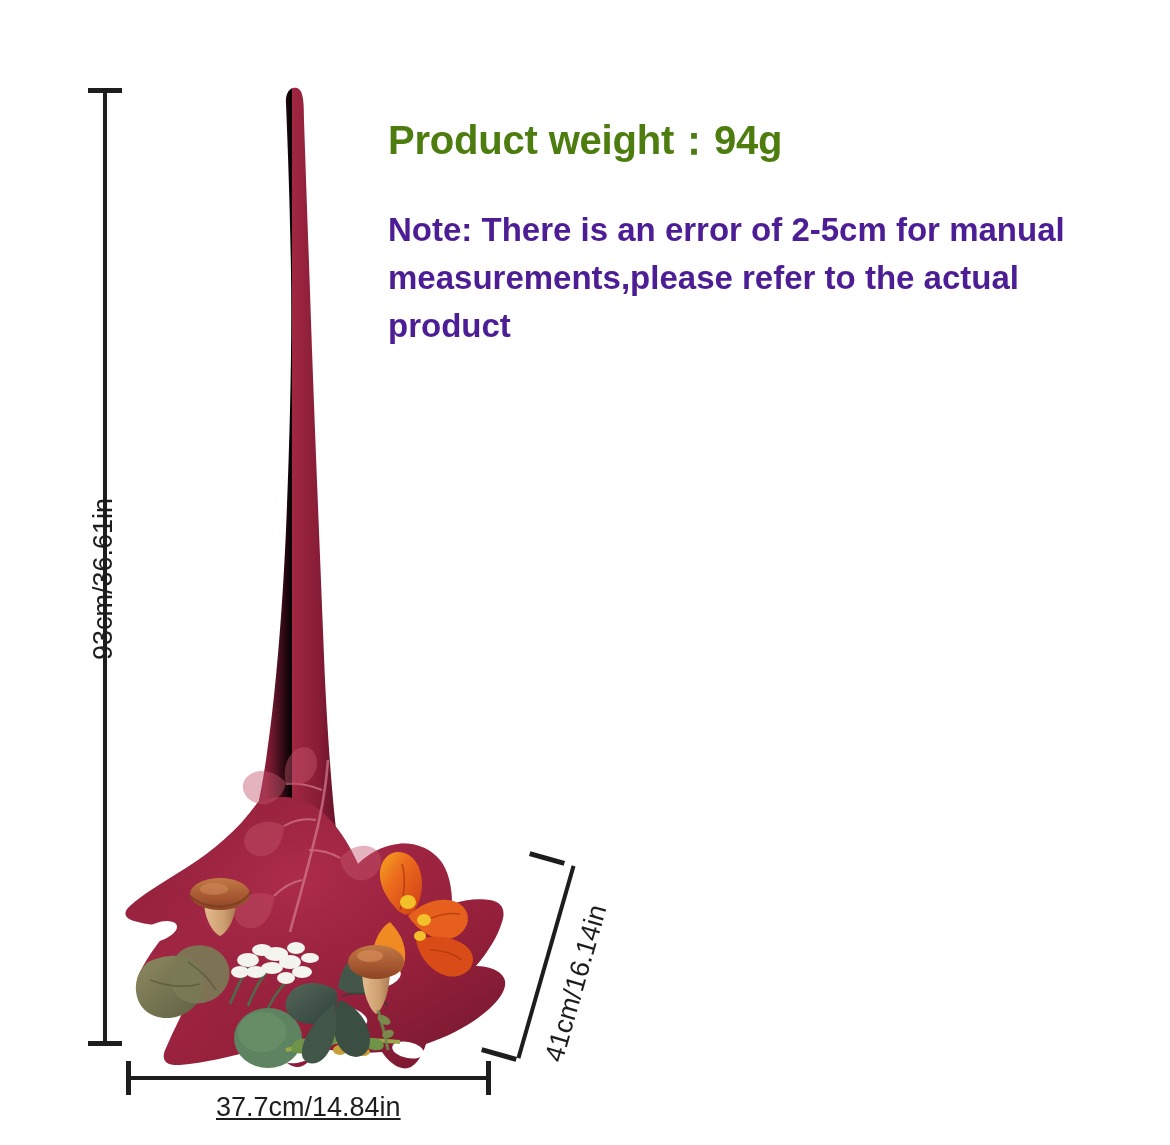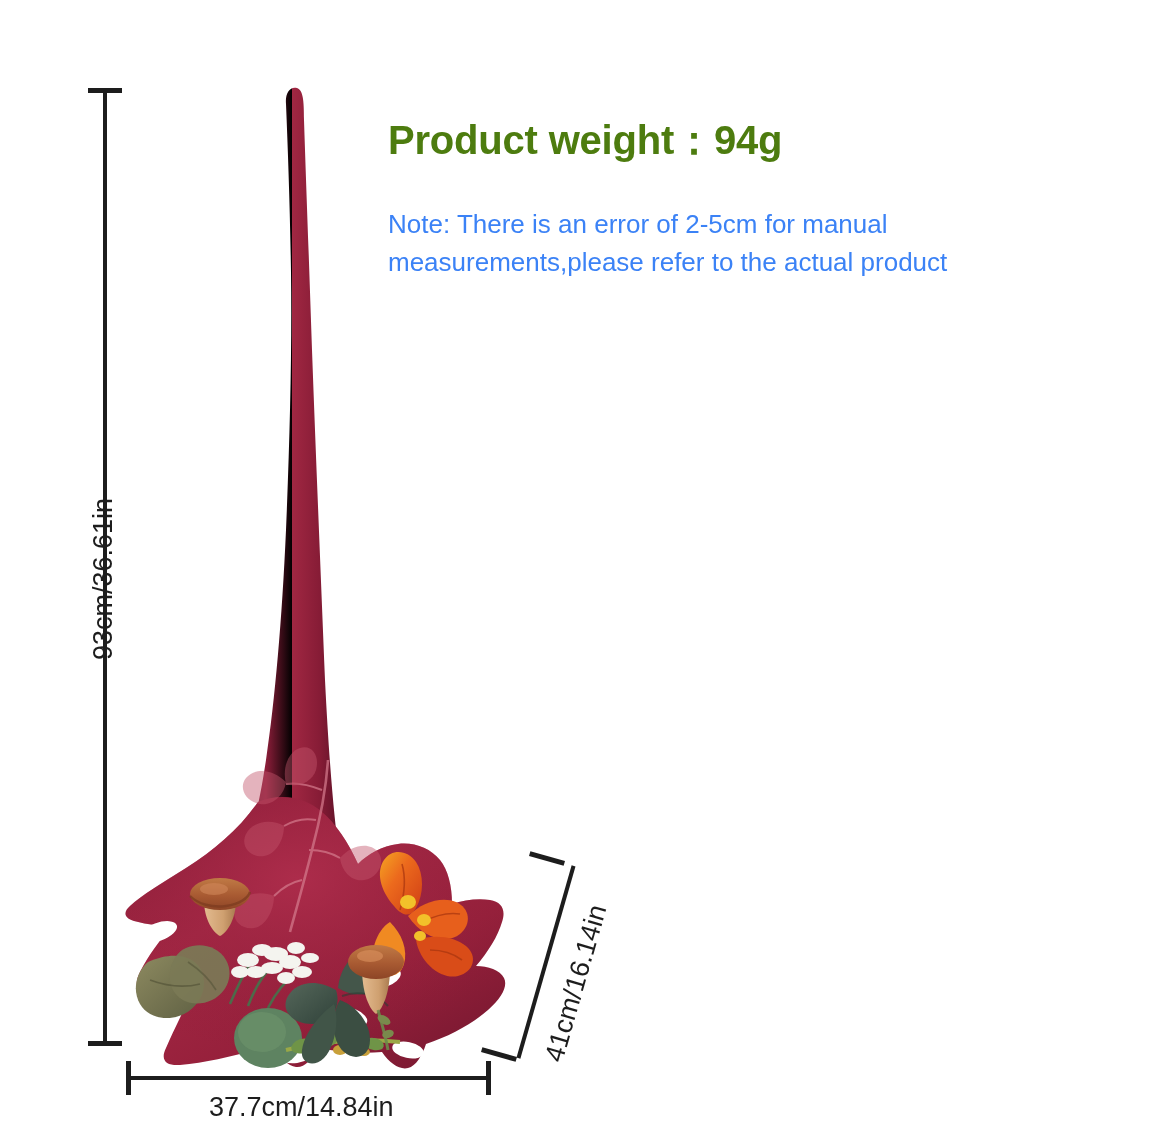--- a/index.html
+++ b/index.html
@@ -28,23 +28,23 @@
   .weight-line {
     font-size: 40px;
     font-weight: 700;
     color: #4d7c0f;
     letter-spacing: -0.2px;
     white-space: nowrap;
     margin: 0 0 44px 0;
     line-height: 1.1;
   }
   .note-line {
-    font-size: 26px;
-    font-weight: 400;
-    color: #3b82f6;
+    font-size: 33px;
+    font-weight: 700;
+    color: #4c1d95;
     line-height: 1.45;
     margin: 0;
     width: 700px;
   }
 
   
   .dim-line-v {
     position: absolute;
     background: #1d1d1d;
   }
@@ -83,21 +83,21 @@
   #dim-width-line {
     left: 128px; top: 1076px; width: 362px; height: 4px;
   }
   #dim-width-cap-left {
     left: 126px; top: 1061px; width: 5px; height: 34px;
   }
   #dim-width-cap-right {
     left: 486px; top: 1061px; width: 5px; height: 34px;
   }
   #dim-width-label {
-    left: 209px; top: 1092px;
+    left: 216px; top: 1092px; text-decoration: underline;
   }
 
   
   #dim-depth-wrap {
     position: absolute;
     left: 484px;
     top: 852px;
     width: 220px;
     height: 230px;
   }

